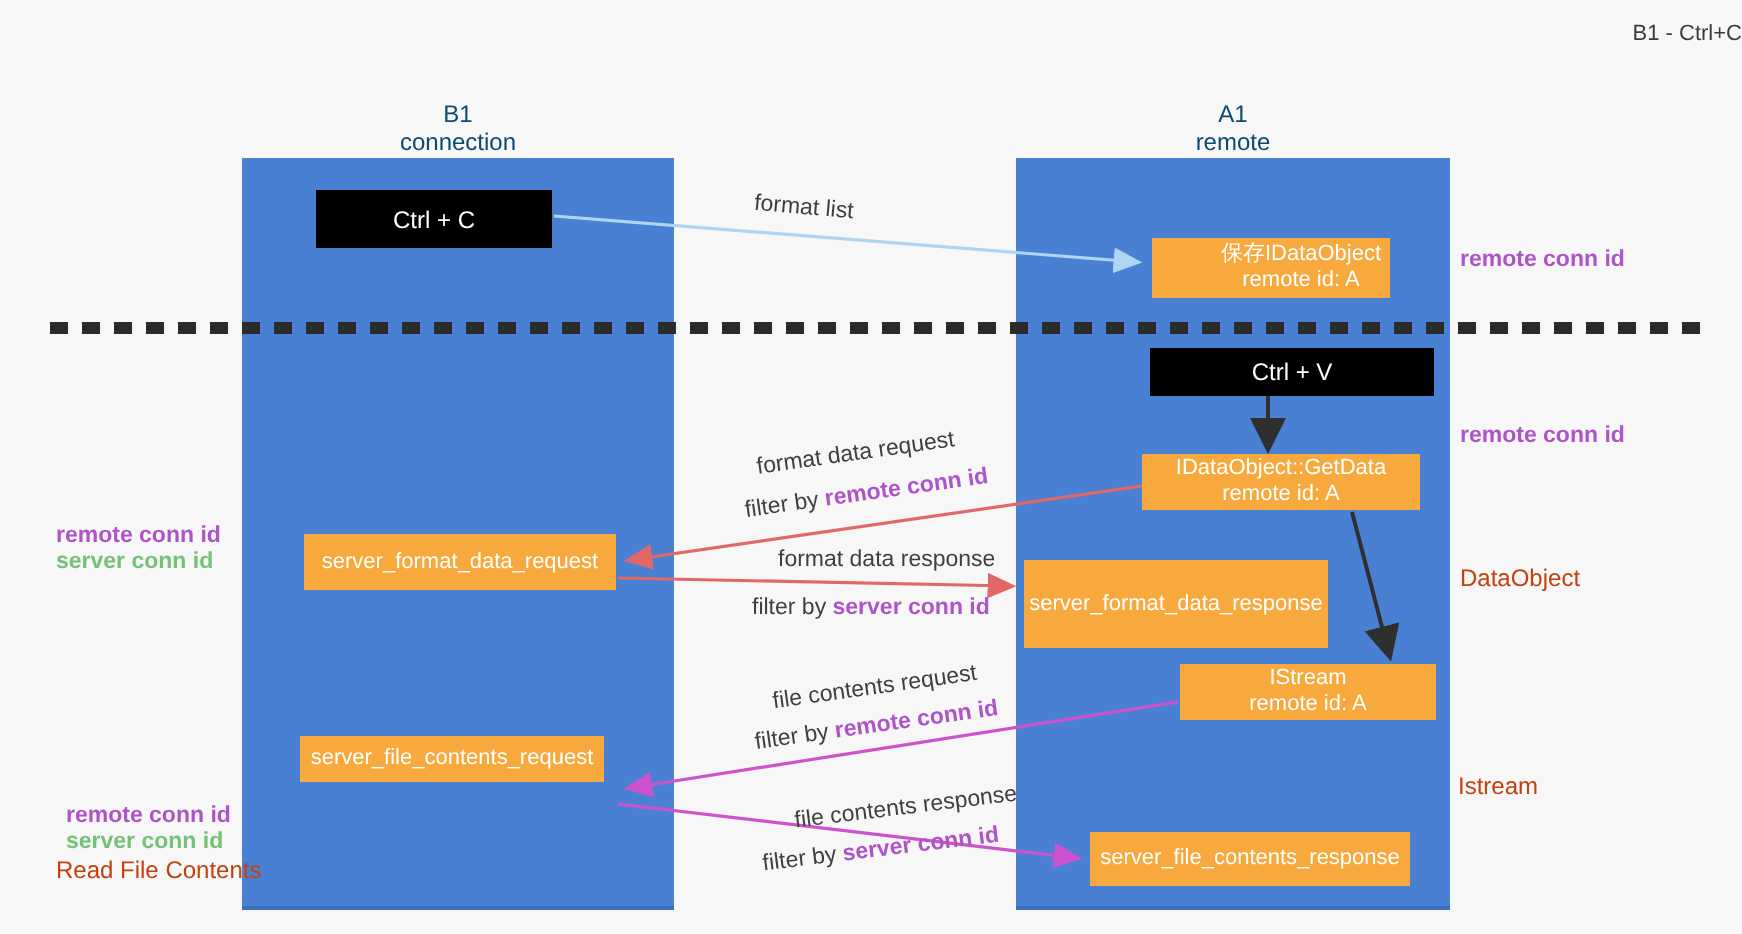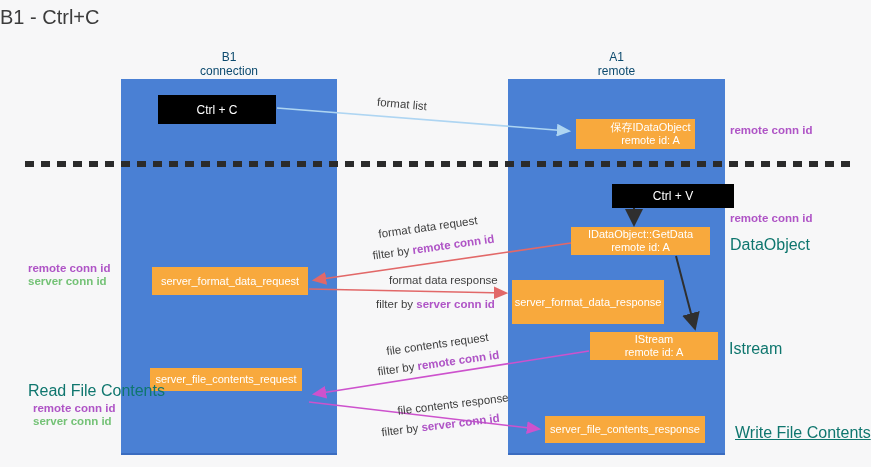--- a/index.html
+++ b/index.html
@@ -4,57 +4,57 @@
 <style>
   * { margin:0; padding:0; box-sizing:border-box; }
   body {
     font-family: "Liberation Sans", sans-serif;
     background: #f7f7f8;
     width: 871px; height: 467px;
     overflow: hidden;
   }
   #canvas { position: relative; width: 871px; height: 467px; }
 
-  .title { position:absolute; left:0; right:0; top:7; text-align:left; color:#3c3c3c;
-           font-size:20px; line-height:20px; }
+  .title { position:absolute; left:0; right:0; top:7; text-align:right; color:#3c3c3c;
+           font-size:11px; line-height:20px; }
   .title div { position:static; }
 
   .lane { position:absolute; background:#4a80d4; border-bottom:2px solid #3a6cc0; }
   .lane-left  { left:121px; top:79px; width:216px; height:376px; }
   .lane-right { left:508px; top:79px; width:217px; height:376px; }
 
   .lane-header { position:absolute; text-align:center; color:#0c4a6e; font-size:12px; line-height:14px; }
   .lane-header-left  { left:121px; top:50px; width:216px; }
   .lane-header-right { left:508px; top:50px; width:217px; }
 
   .node { position:absolute; color:#ffffff; text-align:center; display:flex;
           flex-direction:column; justify-content:center; z-index:4; }
   .green  { background:#000000; font-size:12px; }
   .orange { background:#f8a93d; font-size:11px; line-height:13px; }
 
   .n-ctrl-c   { left:158px; top:95px;  width:118px; height:29px; }
   .n-save     { left:576px; top:119px; width:119px; height:30px;padding-left:30px; }
-  .n-ctrl-v   { left:575px; top:184px; width:122px; height:24px;margin-left:37px; }
+  .n-ctrl-v   { left:575px; top:174px; width:142px; height:24px; }
   .n-getdata  { left:571px; top:227px; width:139px; height:28px; }
   .n-fmt-req  { left:152px; top:267px; width:156px; height:28px;text-align:center; }
   .n-fmt-resp { left:512px; top:280px; width:152px; height:44px; }
   .n-istream  { left:590px; top:332px; width:128px; height:28px; }
   .n-file-req { left:150px; top:368px; width:152px; height:23px;text-align:center; }
   .n-file-resp{ left:545px; top:416px; width:160px; height:27px; }
 
   .dashline { position:absolute; left:25px; top:161px; width:825px; height:6px; z-index:5;
     background: repeating-linear-gradient(90deg, #2b2b2b 0 9px, rgba(0,0,0,0) 9px 16px); }
 
   svg.arrows { position:absolute; left:0; top:0; z-index:3; }
 
   .lbl { position:absolute; font-size:11.5px; color:#3f3f3f; white-space:nowrap; z-index:6; }
   .lbl b.purple { color:#af54c6; }
   .purple-lbl { color:#af54c6; font-weight:bold; }
   .green-lbl  { color:#74c276; font-weight:bold; }
-  .dark-lbl   { color:#0f766e; font-size:16px; font-weight:normal; }
+  .dark-lbl   { color:#c2410c; font-size:12px; font-weight:normal;margin-top:46px; }
 
   .rot-m8 { transform: rotate(-8deg); }
   .rot-m7 { transform: rotate(-7deg); }
   .rot-p5 { transform: rotate(5deg); }
 </style>
 </head>
 <body>
 
 <div id="canvas">
 

